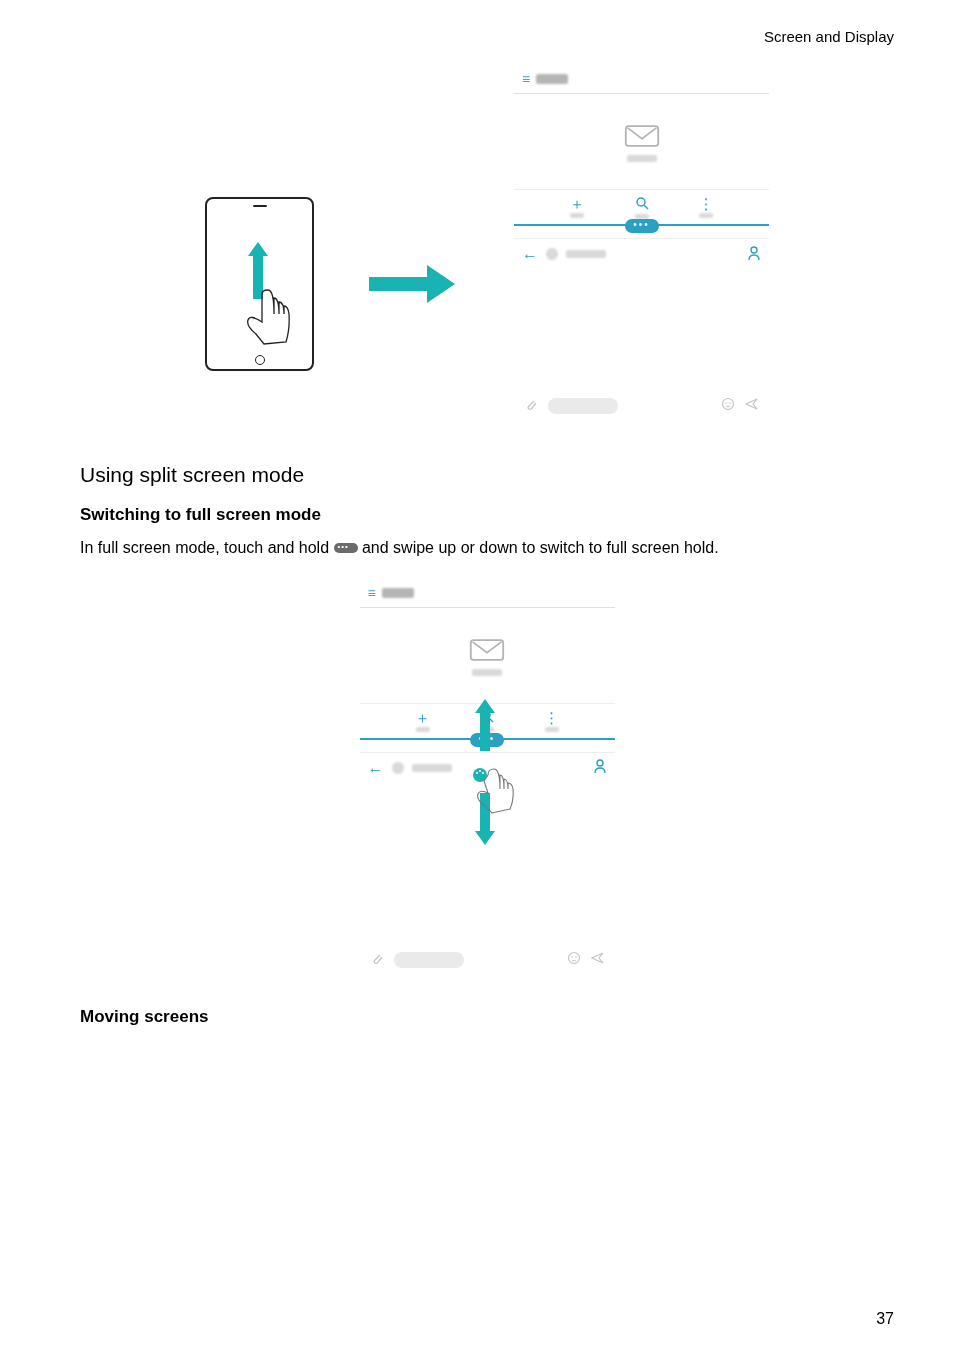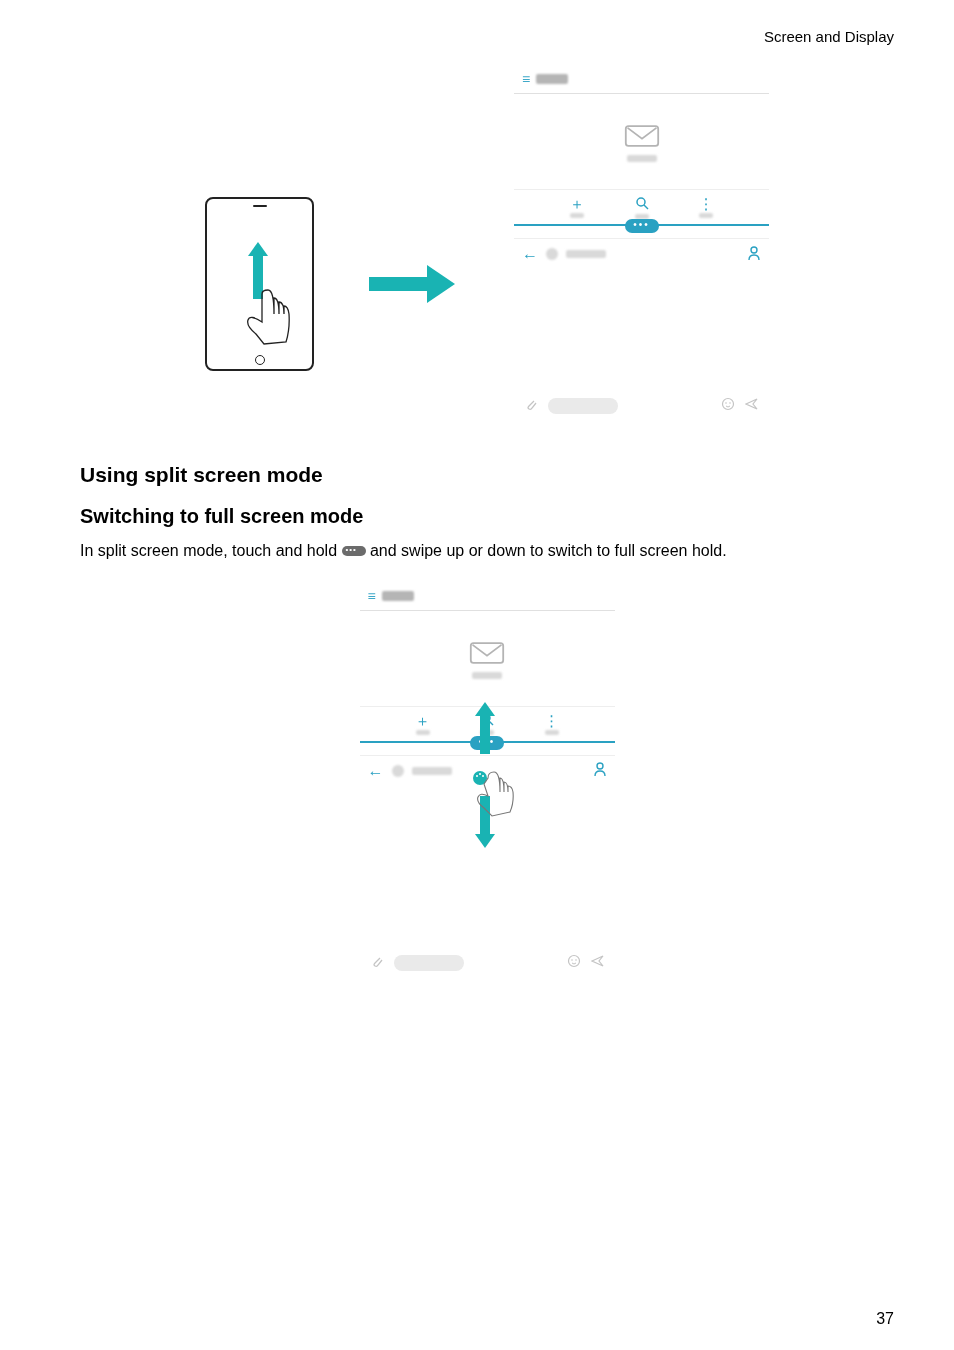--- a/index.html
+++ b/index.html
@@ -163,25 +163,25 @@
   }
   .phone2 .down-arrow::before{
     content:""; position:absolute; bottom:-12px; left:-5px;
     border-left:10px solid transparent;
     border-right:10px solid transparent;
     border-top:14px solid #19b3b3;
   }
   
   h2.section {
     font-size: 21px;
-    font-weight: bold;
+    font-weight: normal;
     margin: 30px 0 12px 0;
   }
   h3.sub {
-    font-size: 20px;
+    font-size: 17px;
     font-weight: bold;
     margin: 18px 0 10px 0;
   }
   p.body {
     font-size: 16px;
     line-height: 1.6;
     margin: 8px 0 18px 0;
   }
   .inline-icon {
     display:inline-block;
@@ -302,21 +302,21 @@
         </span>
       </div>
     </div>
   </div>
 
   <h2 class="section">Using split screen mode</h2>
 
   <h3 class="sub">Switching to full screen mode</h3>
 
   <p class="body">
-    <span>In split screen mode, touch and hold </span>
+    <span>In full screen mode, touch and hold </span>
     <span class="inline-icon pill-icon"></span>
     <span> and swipe up or down to switch to full screen hold.</span>
   </p>
 
   <div class="illus2">
     <div class="phone phone2" style="position:relative;">
       <div class="ph-top">
         <span class="menu-icon">≡</span>
         <span class="blur dark" style="width:32px;height:10px;"></span>
       </div>
@@ -389,16 +389,17 @@
       <svg class="gesture" width="60" height="70" viewBox="0 0 60 70">
         <circle cx="10" cy="8" r="7" fill="#19b3b3"></circle>
         <circle cx="7" cy="6" r="1" fill="#fff"></circle>
           <circle cx="10" cy="4" r="1" fill="#fff"></circle>
           <circle cx="13" cy="6" r="1" fill="#fff"></circle>
         <path d="M14 14 L18 26 Q10 22 8 27 Q6 32 14 38 L22 46 L40 42 Q44 33 43 22 Q42 16 38 16 L38 22 Q38 12 34 12 L34 22 Q34 8 30 8 L30 22 Q30 2 24 2 Q18 2 18 8 L14 14 Z" fill="none" stroke="#777" stroke-width="1.1"></path>
       </svg>
     </div>
   </div>
 
+  <h3 class="sub">Moving screens</h3>
 
 
   <div class="page-number">37</div>
 </div>
 
 </body></html>

